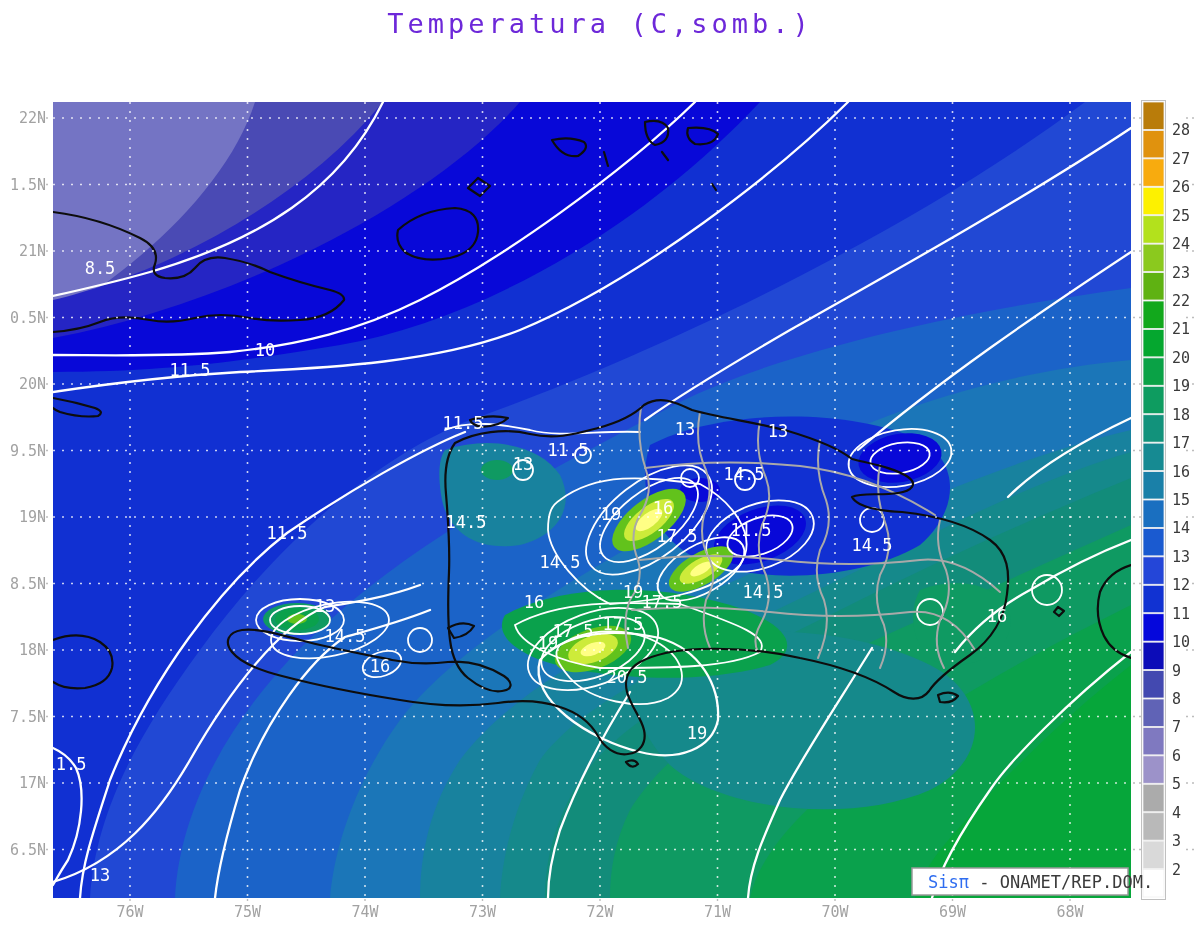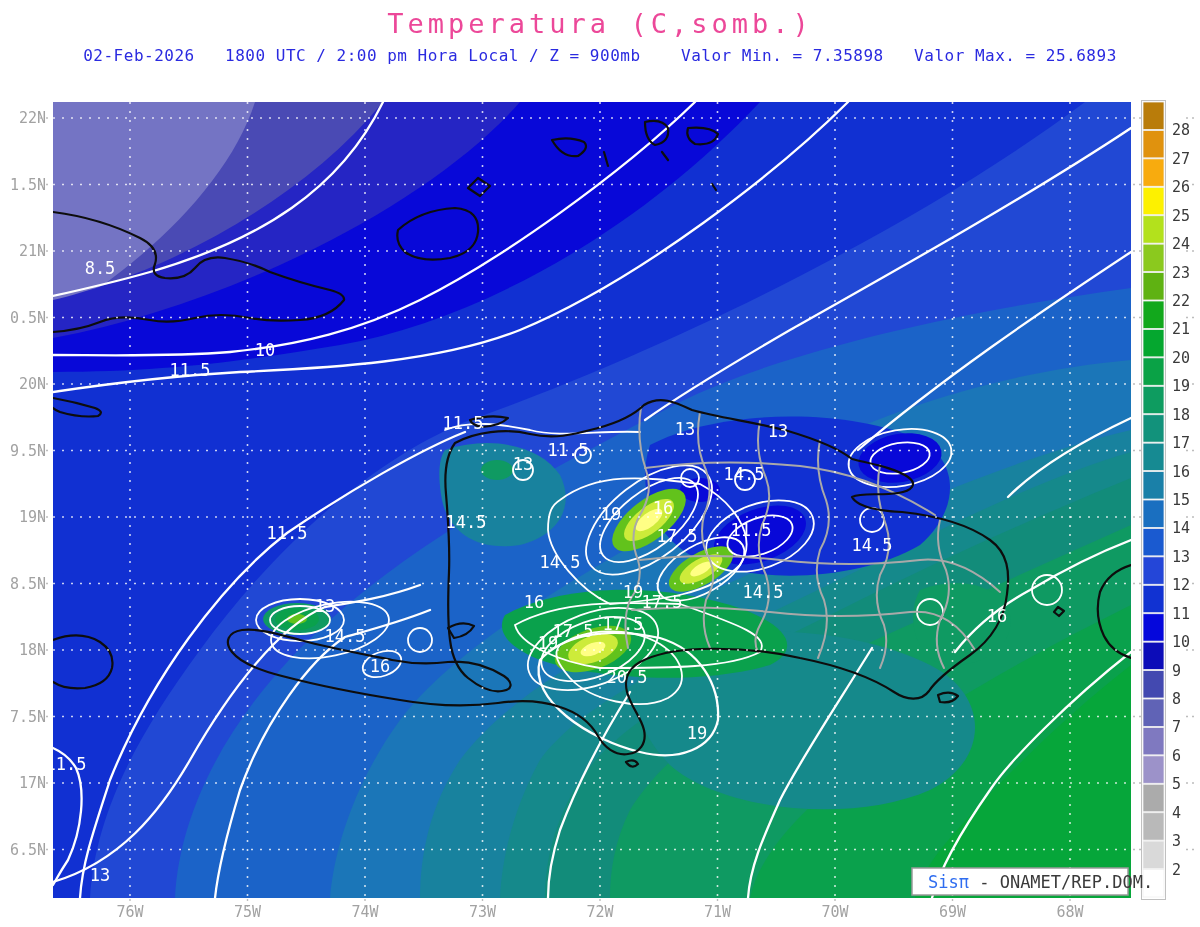--- a/index.html
+++ b/index.html
@@ -1,40 +1,39 @@
 <!DOCTYPE html>
 <html><head>
 <meta charset="utf-8">
 <style>
   html,body{margin:0;padding:0;background:#ffffff;}
   #stage{position:relative;width:1200px;height:927px;background:#ffffff;overflow:hidden;
          font-family:"DejaVu Sans Mono","Liberation Mono",monospace;}
   .hdr{position:absolute;left:0;width:1200px;text-align:center;white-space:pre;}
-  #map-title{top:8px;font-size:27px;color:#ec4899;letter-spacing:4px;}
+  #map-title{top:8px;font-size:27px;color:#6d28d9;letter-spacing:4px;}
   #subtitle-run{top:46px;font-size:16px;color:#2a2ae0;letter-spacing:0.5px;}
   #subtitle-model{top:68px;font-size:16px;color:#2aa0f2;letter-spacing:0.5px;}
   svg{position:absolute;top:0;left:0;}
   .sea{stroke:none;}
   .wline{fill:none;stroke:#ffffff;stroke-width:2.3;stroke-linecap:round;stroke-linejoin:round;}
   .wthin{fill:none;stroke:#ffffff;stroke-width:1.8;stroke-linecap:round;}
   .coast{fill:none;stroke:#0d0d0d;stroke-width:2.2;stroke-linejoin:round;stroke-linecap:round;}
   .admin{fill:none;stroke:#a9a9a9;stroke-width:2;stroke-linecap:round;}
   .grid{fill:none;stroke:rgba(255,255,255,0.78);stroke-width:1.6;stroke-dasharray:2 7;}
   .otick{fill:none;stroke:#bdbdbd;stroke-width:1.4;stroke-dasharray:2 4;}
   .cl{fill:#ffffff;font-size:17px;text-anchor:middle;}
   .ytick{fill:#a2a2a2;font-size:15px;text-anchor:end;}
   .xtick{fill:#a2a2a2;font-size:15px;text-anchor:middle;}
   .cbarlab{fill:#3a3a3a;font-size:15px;text-anchor:start;}
 </style>
 </head>
 <body>
 
 <div id="stage">
   <div class="hdr" id="map-title">Temperatura (C,somb.)</div>
-  <div class="hdr" id="subtitle-run">02-Feb-2026   1800 UTC / 2:00 pm Hora Local / Z = 900mb    Valor Min. = 7.35898   Valor Max. = 25.6893</div>
 
   <svg width="1200" height="927" viewBox="0 0 1200 927">
     <defs>
       <clipPath id="mapclip">
           <rect x="53" y="102" width="1078" height="796"></rect>
         </clipPath>
     </defs>
 
     <g clip-path="url(#mapclip)">
       <rect x="53" y="102" width="1078" height="796" fill="#7474c4"></rect>

